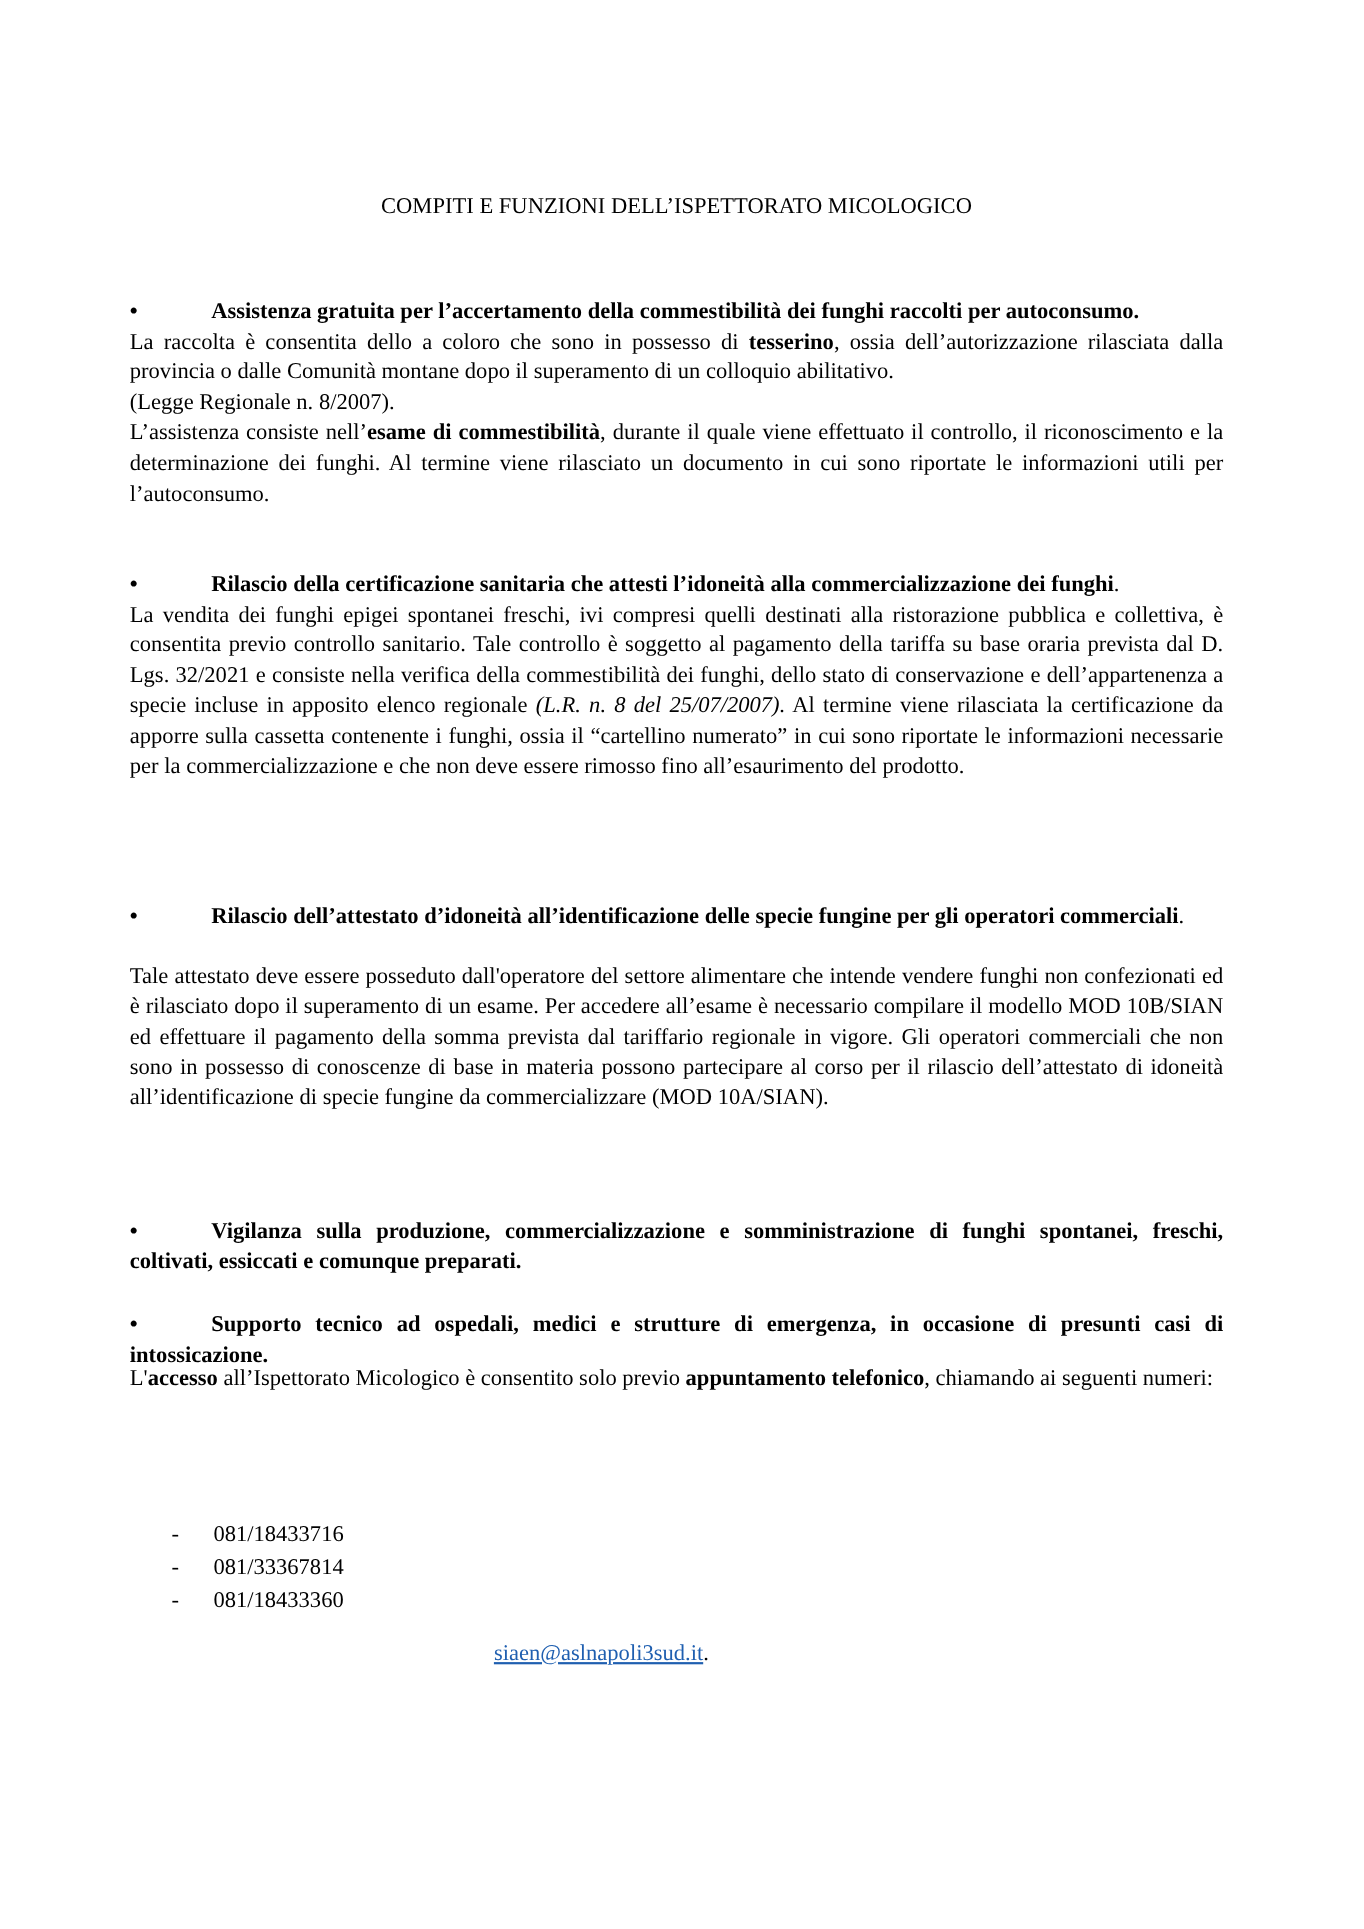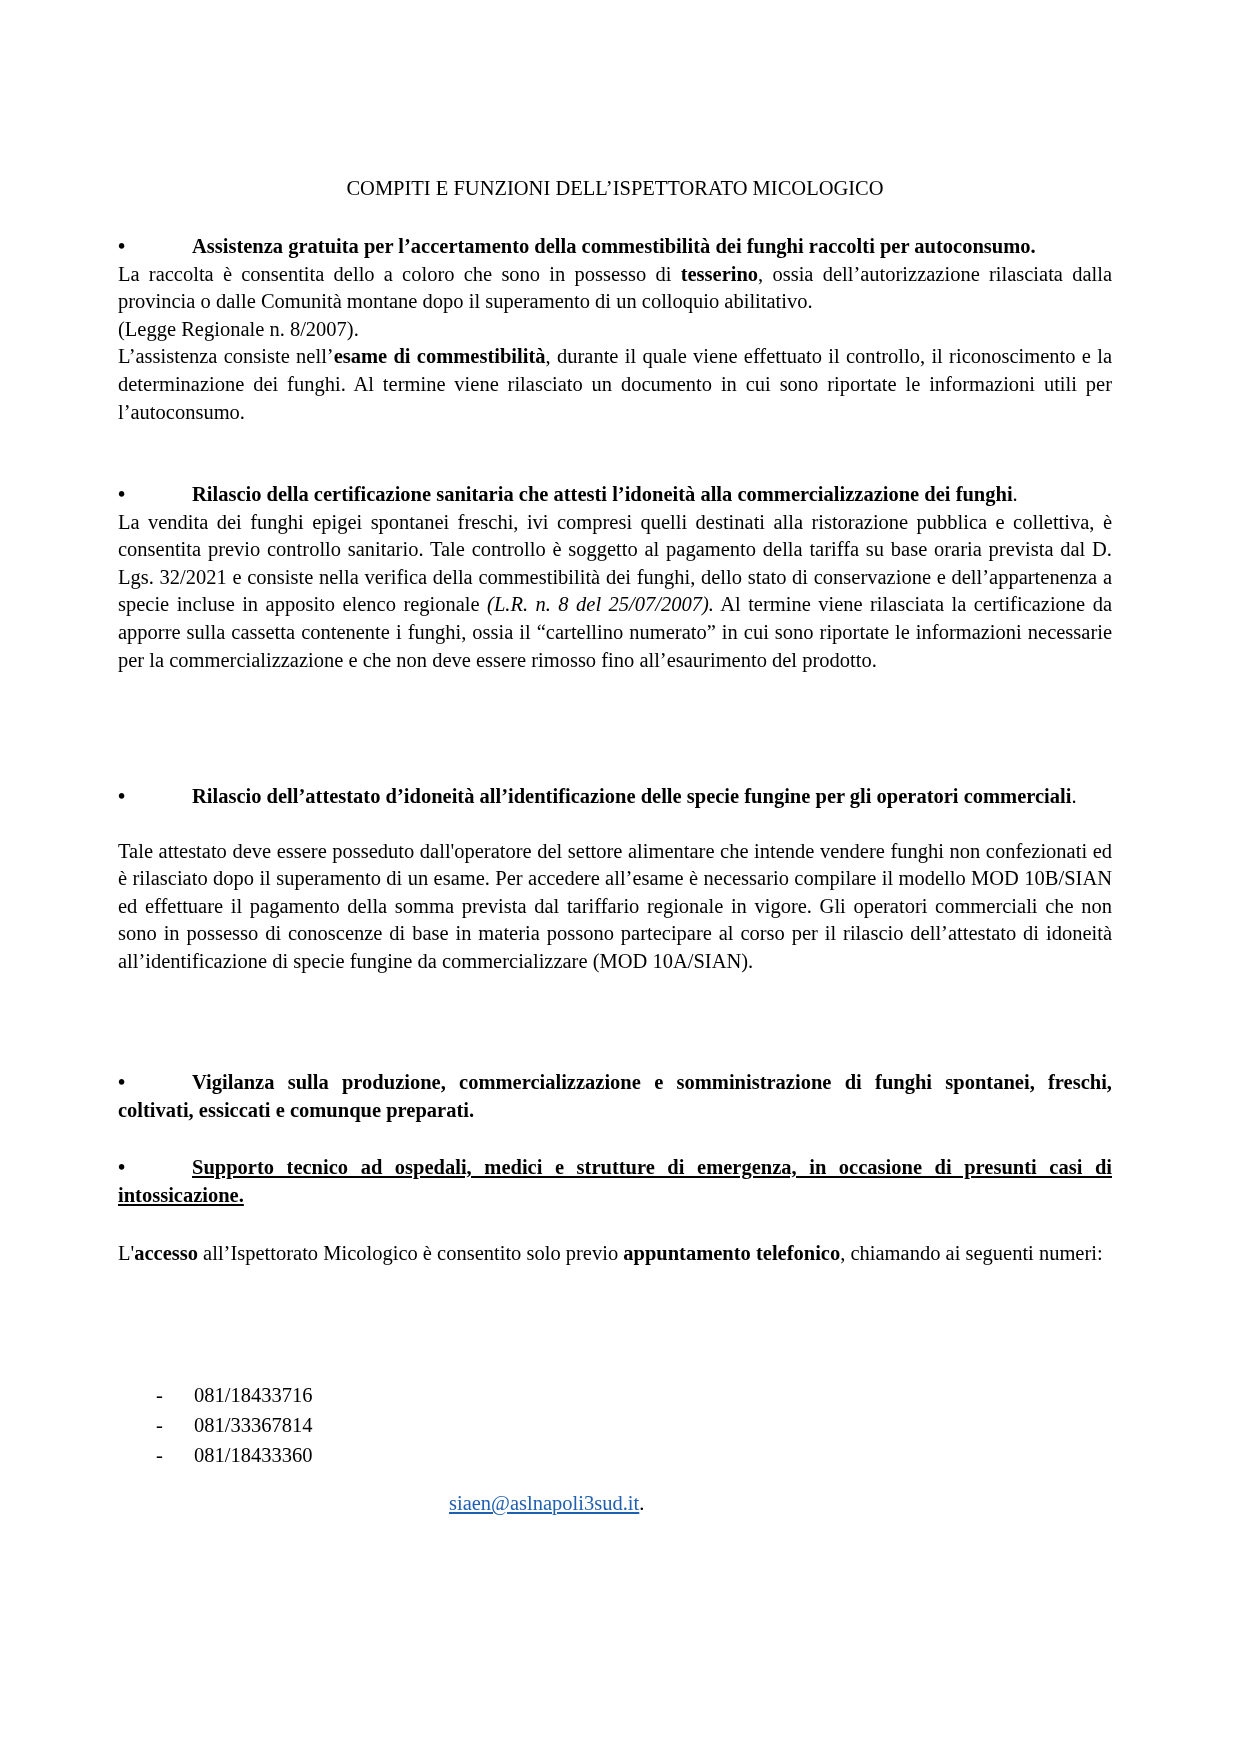--- a/index.html
+++ b/index.html
@@ -3,21 +3,21 @@
 <meta charset="utf-8">
 <style>
   html, body { margin: 0; padding: 0; background: #ffffff; }
   body { width: 1240px; height: 1754px; position: relative; overflow: hidden;
          font-family: "Liberation Serif", "DejaVu Serif", serif; color: #000; }
   .page { position: absolute; left: 118px; top: 0; width: 994px; }
   .title { position: absolute; left: 0; top: 177px; width: 994px; text-align: center;
            font-size: 20.5px; letter-spacing: 0px; }
   .block { position: absolute; left: 0; width: 994px; font-size: 20.5px; line-height: 27.6px; }
   .just { text-align: justify; text-align-last: left; }
-  .bhead { font-weight: bold; text-align: justify; text-align-last: left; }
+  .bhead { font-weight: bold; text-align: justify; text-align-last: left; margin-top: 37px; }
   .bullet { display: inline-block; width: 74px; font-weight: bold; }
   b { font-weight: bold; }
   i { font-style: italic; }
   .phones { position: absolute; left: 38px; font-size: 20.5px; line-height: 30px; }
   .phones .row { display: flex; }
   .phones .dash { width: 38px; }
   .mail-row { position: absolute; left: 0; font-size: 20.5px; line-height: 28px; }
   .mail-label { display: inline-block; width: 331px; }
   a.link { color: #1f5fb0; text-decoration: underline; }
 </style>
@@ -42,21 +42,21 @@
 
   <div class="block" style="top:783px;">
     <div class="bhead"><span class="bullet">•</span><span>Rilascio dell’attestato d’idoneità all’identificazione delle specie fungine per gli operatori commerciali</span><span style="font-weight:normal">.</span></div>
     <div class="just" style="margin-top:27px;">Tale attestato deve essere posseduto dall'operatore del settore alimentare che intende vendere funghi non confezionati ed è rilasciato dopo il superamento di un esame. Per accedere all’esame è necessario compilare il modello MOD 10B/SIAN ed effettuare il pagamento della somma prevista dal tariffario regionale in vigore. Gli operatori commerciali che non sono in possesso di conoscenze di base in materia possono partecipare al corso per il rilascio dell’attestato di idoneità all’identificazione di specie fungine da commercializzare (MOD 10A/SIAN).</div>
   </div>
 
   <div class="block" style="top:1069px;">
     <div class="bhead"><span class="bullet">•</span><span>Vigilanza sulla produzione, commercializzazione e somministrazione di funghi spontanei, freschi, coltivati, essiccati e comunque preparati.</span></div>
   </div>
 
-  <div class="block" style="top:1154px;text-decoration:underline;">
+  <div class="block" style="top:1154px;">
     <div class="bhead"><span class="bullet">•</span><span>Supporto tecnico ad ospedali, medici e strutture di emergenza, in occasione di presunti casi di intossicazione.</span></div>
   </div>
 
   <div class="block" style="top:1240px;">
     <div><span>L'</span><b>accesso</b><span> all’Ispettorato Micologico è consentito solo previo </span><b>appuntamento telefonico</b><span>, chiamando ai seguenti numeri:</span></div>
   </div>
 
   <div class="phones" style="top:1380px;">
     <div class="row">
         <span class="dash">-</span>

